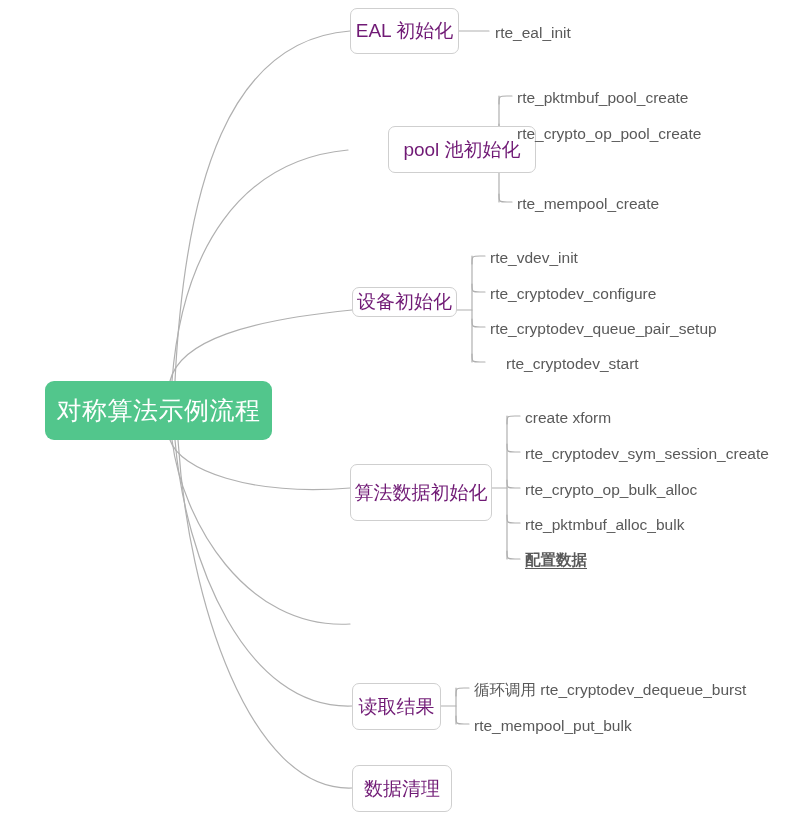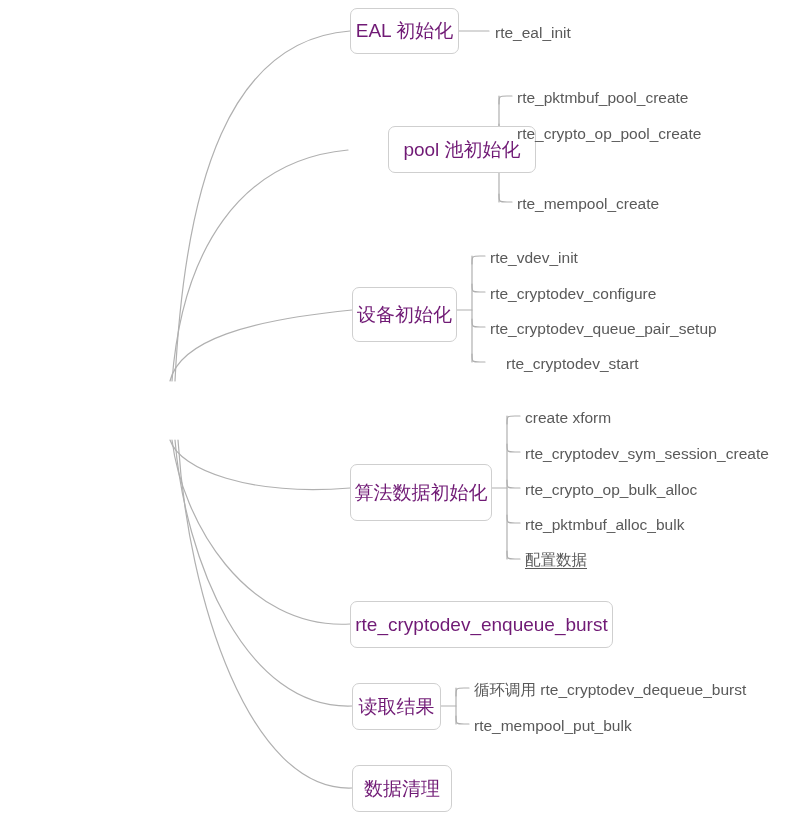--- a/index.html
+++ b/index.html
@@ -53,20 +53,21 @@
   .leaf-label {
     position: absolute;
     color: #595959;
     font-size: 15.5px;
     white-space: nowrap;
     line-height: 1;
   }
   .leaf-label.underlined {
     text-decoration: underline;
     text-underline-offset: 3px;
+    font-weight: bold;
   }
 </style>
 </head>
 <body>
 
 <div id="mindmap">
 
   <svg id="edges" viewBox="0 0 808 823" xmlns="http://www.w3.org/2000/svg">
     <g fill="none" stroke="#b0b0b0" stroke-width="1.2" stroke-linecap="round">
 
@@ -102,53 +103,53 @@
       <path d="M 507,515 C 507,523 507,523 515,523 L 520,523"></path>
       <path d="M 507,551 C 507,559 507,559 515,559 L 520,559"></path>
 
       <path d="M 441,706 L 456,706"></path>
       <path d="M 456,688 L 456,724"></path>
       <path d="M 456,696 C 456,688 456,688 464,688 L 469,688"></path>
       <path d="M 456,716 C 456,724 456,724 464,724 L 469,724"></path>
     </g>
   </svg>
 
+  <div class="node root-node" style="left:45px; top:381px; width:227px; height:59px;">
+    <span>对称算法示例流程</span>
+  </div>
 
   <div class="node branch-node" style="left:350px; top:8px; width:109px; height:46px;">
     <span>EAL 初始化</span>
   </div>
   <div class="leaf-label" style="left:495px; top:25px;">rte_eal_init</div>
 
   <div class="node branch-node" style="left:348px; top:126px; width:148px; height:47px;margin-left:40px;">
     <span>pool 池初始化</span>
   </div>
   <div class="leaf-label" style="left:517px; top:90px;">rte_pktmbuf_pool_create</div>
   <div class="leaf-label" style="left:517px; top:126px;">rte_crypto_op_pool_create</div>
   <div class="leaf-label" style="left:517px; top:196px;">rte_mempool_create</div>
 
-  <div class="node branch-node" style="left:352px; top:287px; width:105px; height:55px;text-align:right;">
+  <div class="node branch-node" style="left:352px; top:287px; width:105px; height:30px;text-align:right;">
     <span>设备初始化</span>
   </div>
   <div class="leaf-label" style="left:490px; top:250px;">rte_vdev_init</div>
   <div class="leaf-label" style="left:490px; top:286px;">rte_cryptodev_configure</div>
   <div class="leaf-label" style="left:490px; top:321px;">rte_cryptodev_queue_pair_setup</div>
   <div class="leaf-label" style="left:490px; top:356px;margin-left:16px;">rte_cryptodev_start</div>
 
   <div class="node branch-node" style="left:350px; top:464px; width:142px; height:57px;">
     <span>算法数据初始化</span>
   </div>
   <div class="leaf-label" style="left:525px; top:410px;">create xform</div>
   <div class="leaf-label" style="left:525px; top:446px;">rte_cryptodev_sym_session_create</div>
   <div class="leaf-label" style="left:525px; top:482px;">rte_crypto_op_bulk_alloc</div>
   <div class="leaf-label" style="left:525px; top:517px;">rte_pktmbuf_alloc_bulk</div>
   <div class="leaf-label underlined" style="left:525px; top:552px;">配置数据</div>
 
-  <div class="node branch-node" style="left:350px; top:601px; width:263px; height:47px;">
-    <span>rte_cryptodev_enqueue_burst</span>
-  </div>
 
   <div class="node branch-node" style="left:352px; top:683px; width:89px; height:47px;">
     <span>读取结果</span>
   </div>
   <div class="leaf-label" style="left:474px; top:682px;">循环调用 rte_cryptodev_dequeue_burst</div>
   <div class="leaf-label" style="left:474px; top:718px;">rte_mempool_put_bulk</div>
 
   <div class="node branch-node" style="left:352px; top:765px; width:100px; height:47px;">
     <span>数据清理</span>
   </div>

